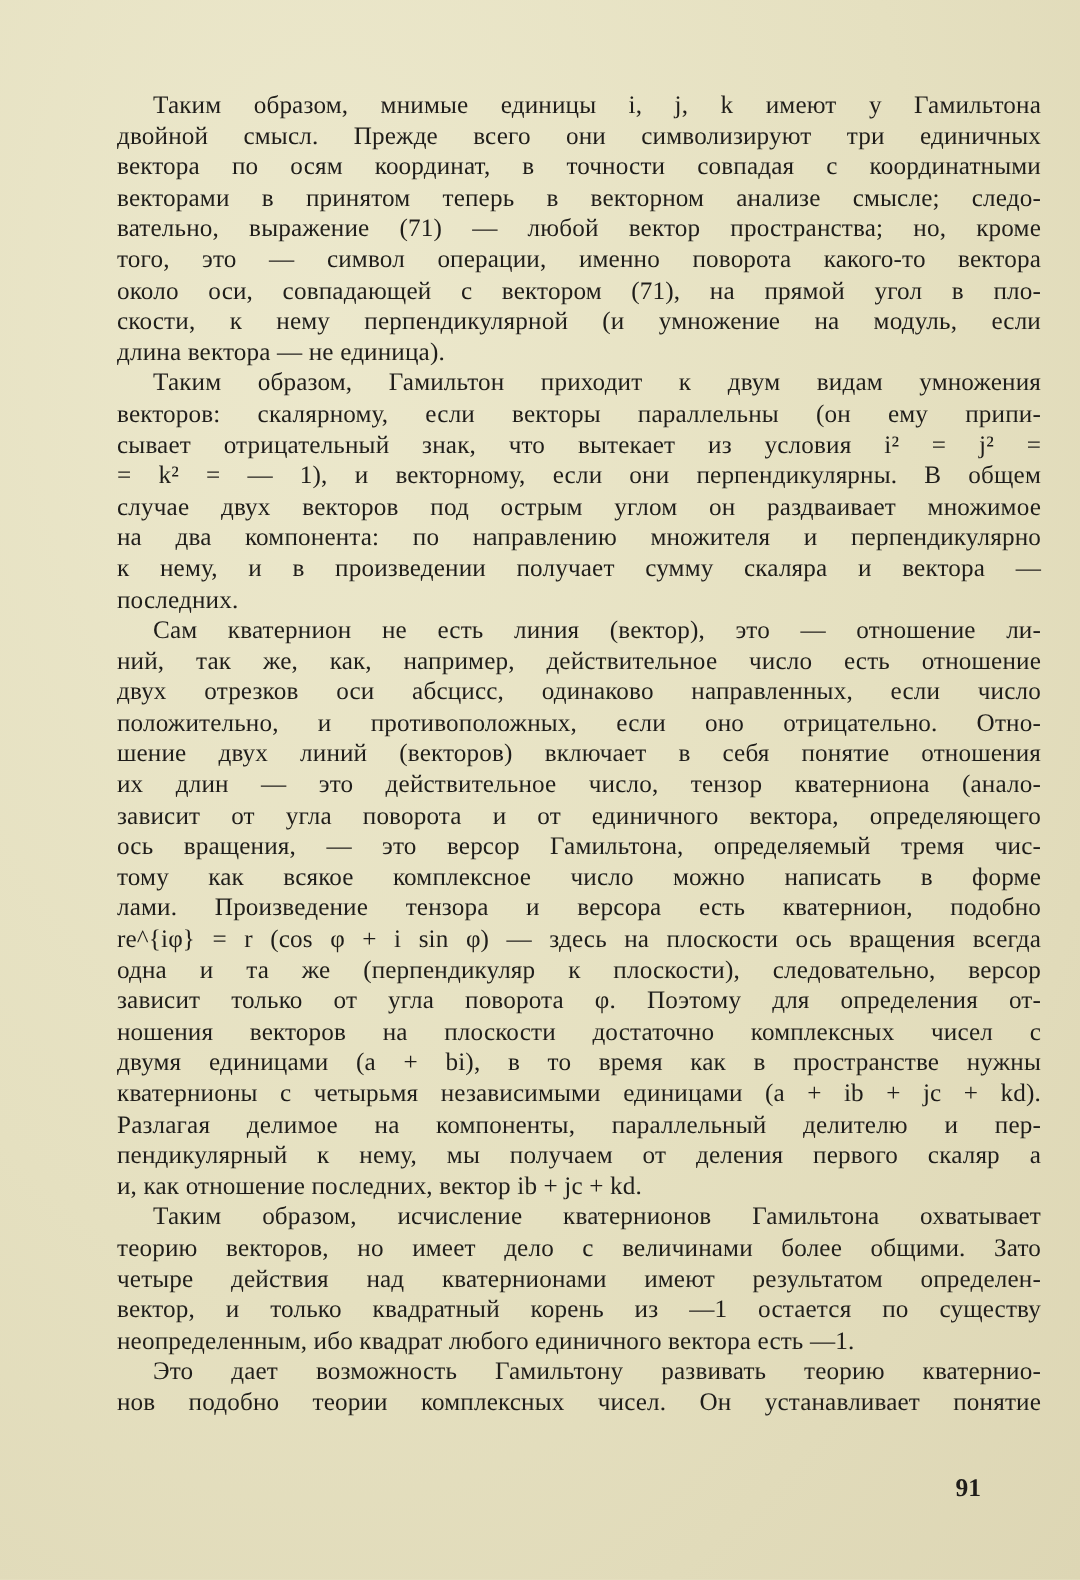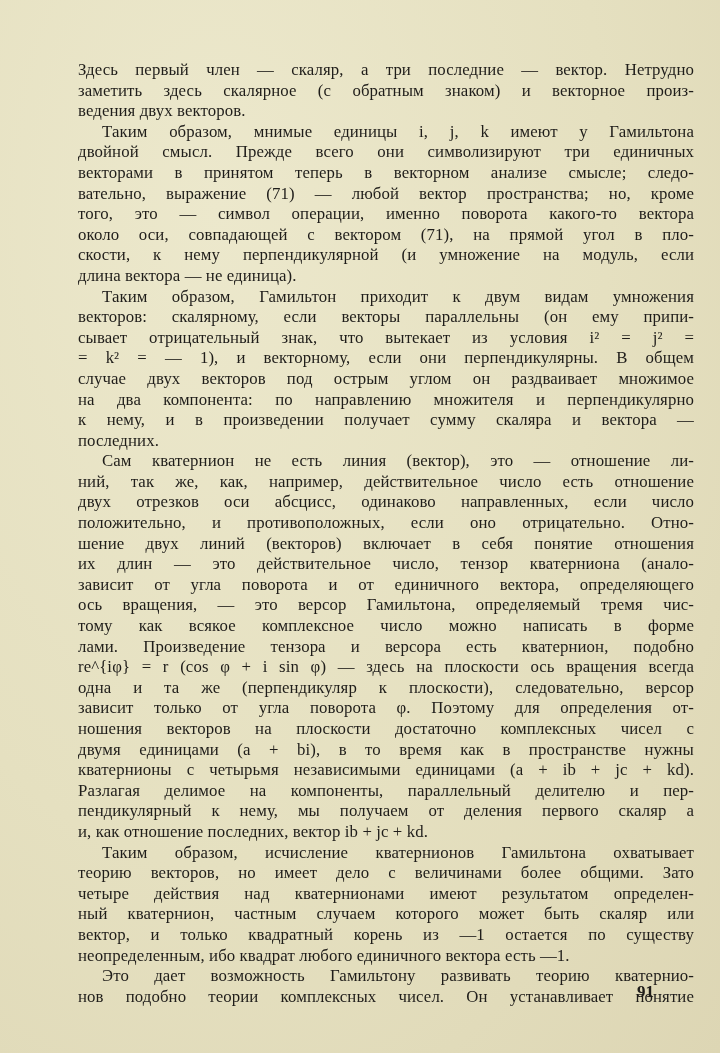--- a/index.html
+++ b/index.html
@@ -29,29 +29,25 @@
   .pagenum {
     position: absolute; left: 637px; top: 982px;
     font-size: 17px; font-weight: bold;
   }
 </style>
 </head>
 <body>
 
 <div class="page">
 
-  <div>
-    <span class="line">Здесь первый член — скаляр, а три последние — вектор. Нетрудно</span>
-    <span class="line">заметить здесь скалярное (с обратным знаком) и векторное произ-</span>
-    <span class="line last">ведения двух векторов.</span>
-  </div>
 
   <div>
     <span class="line indent">Таким образом, мнимые единицы i, j, k имеют у Гамильтона</span>
     <span class="line">двойной смысл. Прежде всего они символизируют три единичных</span>
+    <span class="line">вектора по осям координат, в точности совпадая с координатными</span>
     <span class="line">векторами в принятом теперь в векторном анализе смысле; следо-</span>
     <span class="line">вательно, выражение (71) — любой вектор пространства; но, кроме</span>
     <span class="line">того, это — символ операции, именно поворота какого-то вектора</span>
     <span class="line">около оси, совпадающей с вектором (71), на прямой угол в пло-</span>
     <span class="line">скости, к нему перпендикулярной (и умножение на модуль, если</span>
     <span class="line last">длина вектора — не единица).</span>
   </div>
 
   <div>
     <span class="line indent">Таким образом, Гамильтон приходит к двум видам умножения</span>
@@ -83,21 +79,20 @@
     <span class="line">кватернионы с четырьмя независимыми единицами (a + ib + jc + kd).</span>
     <span class="line">Разлагая делимое на компоненты, параллельный делителю и пер-</span>
     <span class="line">пендикулярный к нему, мы получаем от деления первого скаляр a</span>
     <span class="line last">и, как отношение последних, вектор ib + jc + kd.</span>
   </div>
 
   <div>
     <span class="line indent">Таким образом, исчисление кватернионов Гамильтона охватывает</span>
     <span class="line">теорию векторов, но имеет дело с величинами более общими. Зато</span>
     <span class="line">четыре действия над кватернионами имеют результатом определен-</span>
-    <span class="line">ный кватернион, частным случаем которого может быть скаляр или</span>
     <span class="line">вектор, и только квадратный корень из —1 остается по существу</span>
     <span class="line last">неопределенным, ибо квадрат любого единичного вектора есть —1.</span>
   </div>
 
   <div>
     <span class="line indent">Это дает возможность Гамильтону развивать теорию кватернио-</span>
     <span class="line">нов подобно теории комплексных чисел. Он устанавливает понятие</span>
   </div>
 </div>
 

